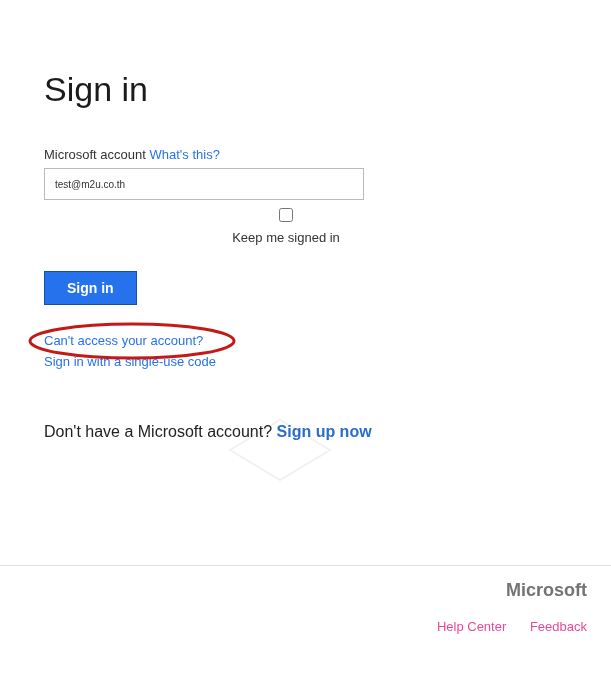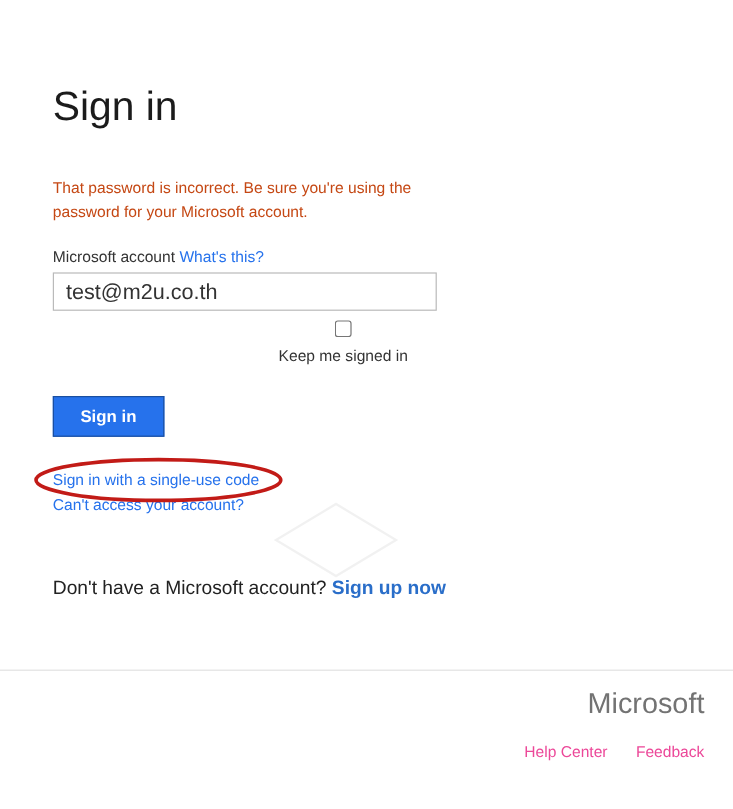--- a/index.html
+++ b/index.html
@@ -38,21 +38,21 @@
       color: #2672ec;
       text-decoration: none;
       cursor: pointer;
     }
     .link.bold { font-weight: 700; color: #2a6ec9; }
     input.text {
       width: 320px;
       height: 32px;
       border: 1px solid #bababa;
       padding: 0 10px;
-      font-size: 18px;
+      font-size: 10px;
       font-family: inherit;
       color: #333;
       outline: none;
       display: block;
     }
     input.text::placeholder { color: #999; }
     .check-row {
       display: flex;
       align-items: center;
       gap: 8px;
@@ -93,22 +93,22 @@
       position: absolute;
       bottom: 40px;
       left: 0;
       right: 0;
       border-top: 1px solid #e1e1e1;
       padding: 14px 24px 0 0;
       text-align: right;
       font-size: 13px;
     }
     .ms-brand {
-      font-size: 24px;
-      font-weight: 400;
+      font-size: 18px;
+      font-weight: 700;
       color: #737373;
       display: block;
       margin-bottom: 18px;
     }
     .footer-links span {
       margin-left: 20px;
       color: #ec4899;
       cursor: pointer;
     }
     .watermark {
@@ -123,43 +123,42 @@
 </head>
 <body>
 
 <svg class="watermark" width="280" height="140">
   <polygon points="60,70 110,40 160,70 110,100" fill="none" stroke="#000" stroke-width="2"></polygon>
 </svg>
 
 <div class="container">
   <h1 class="heading">Sign in</h1>
 
-  <div class="error">That password is incorrect. Be sure you're using the password for your Microsoft account.</div>
 
   <div class="label-row">
     <span>Microsoft account</span>
     <a class="link">What's this?</a>
   </div>
 
   <input class="text" type="text" value="test@m2u.co.th" style="">
 
 
   <label class="check-row">
     <input type="checkbox" style="">
     <span>Keep me signed in</span>
   </label>
 
   <button class="btn">Sign in</button>
 
   <div class="links-block">
     <svg class="ellipse" width="240" height="44">
       <ellipse cx="110" cy="22" rx="102" ry="17" fill="none" stroke="#c21b17" stroke-width="3"></ellipse>
     </svg>
+    <a class="link">Can't access your account?</a>
     <a class="link">Sign in with a single-use code</a>
-    <a class="link">Can't access your account?</a>
   </div>
 
   <div class="signup-row">
     <span>Don't have a Microsoft account? </span><a class="link bold">Sign up now</a>
   </div>
 </div>
 
 <div class="footer">
   <span class="ms-brand">Microsoft</span>
   <div class="footer-links">

